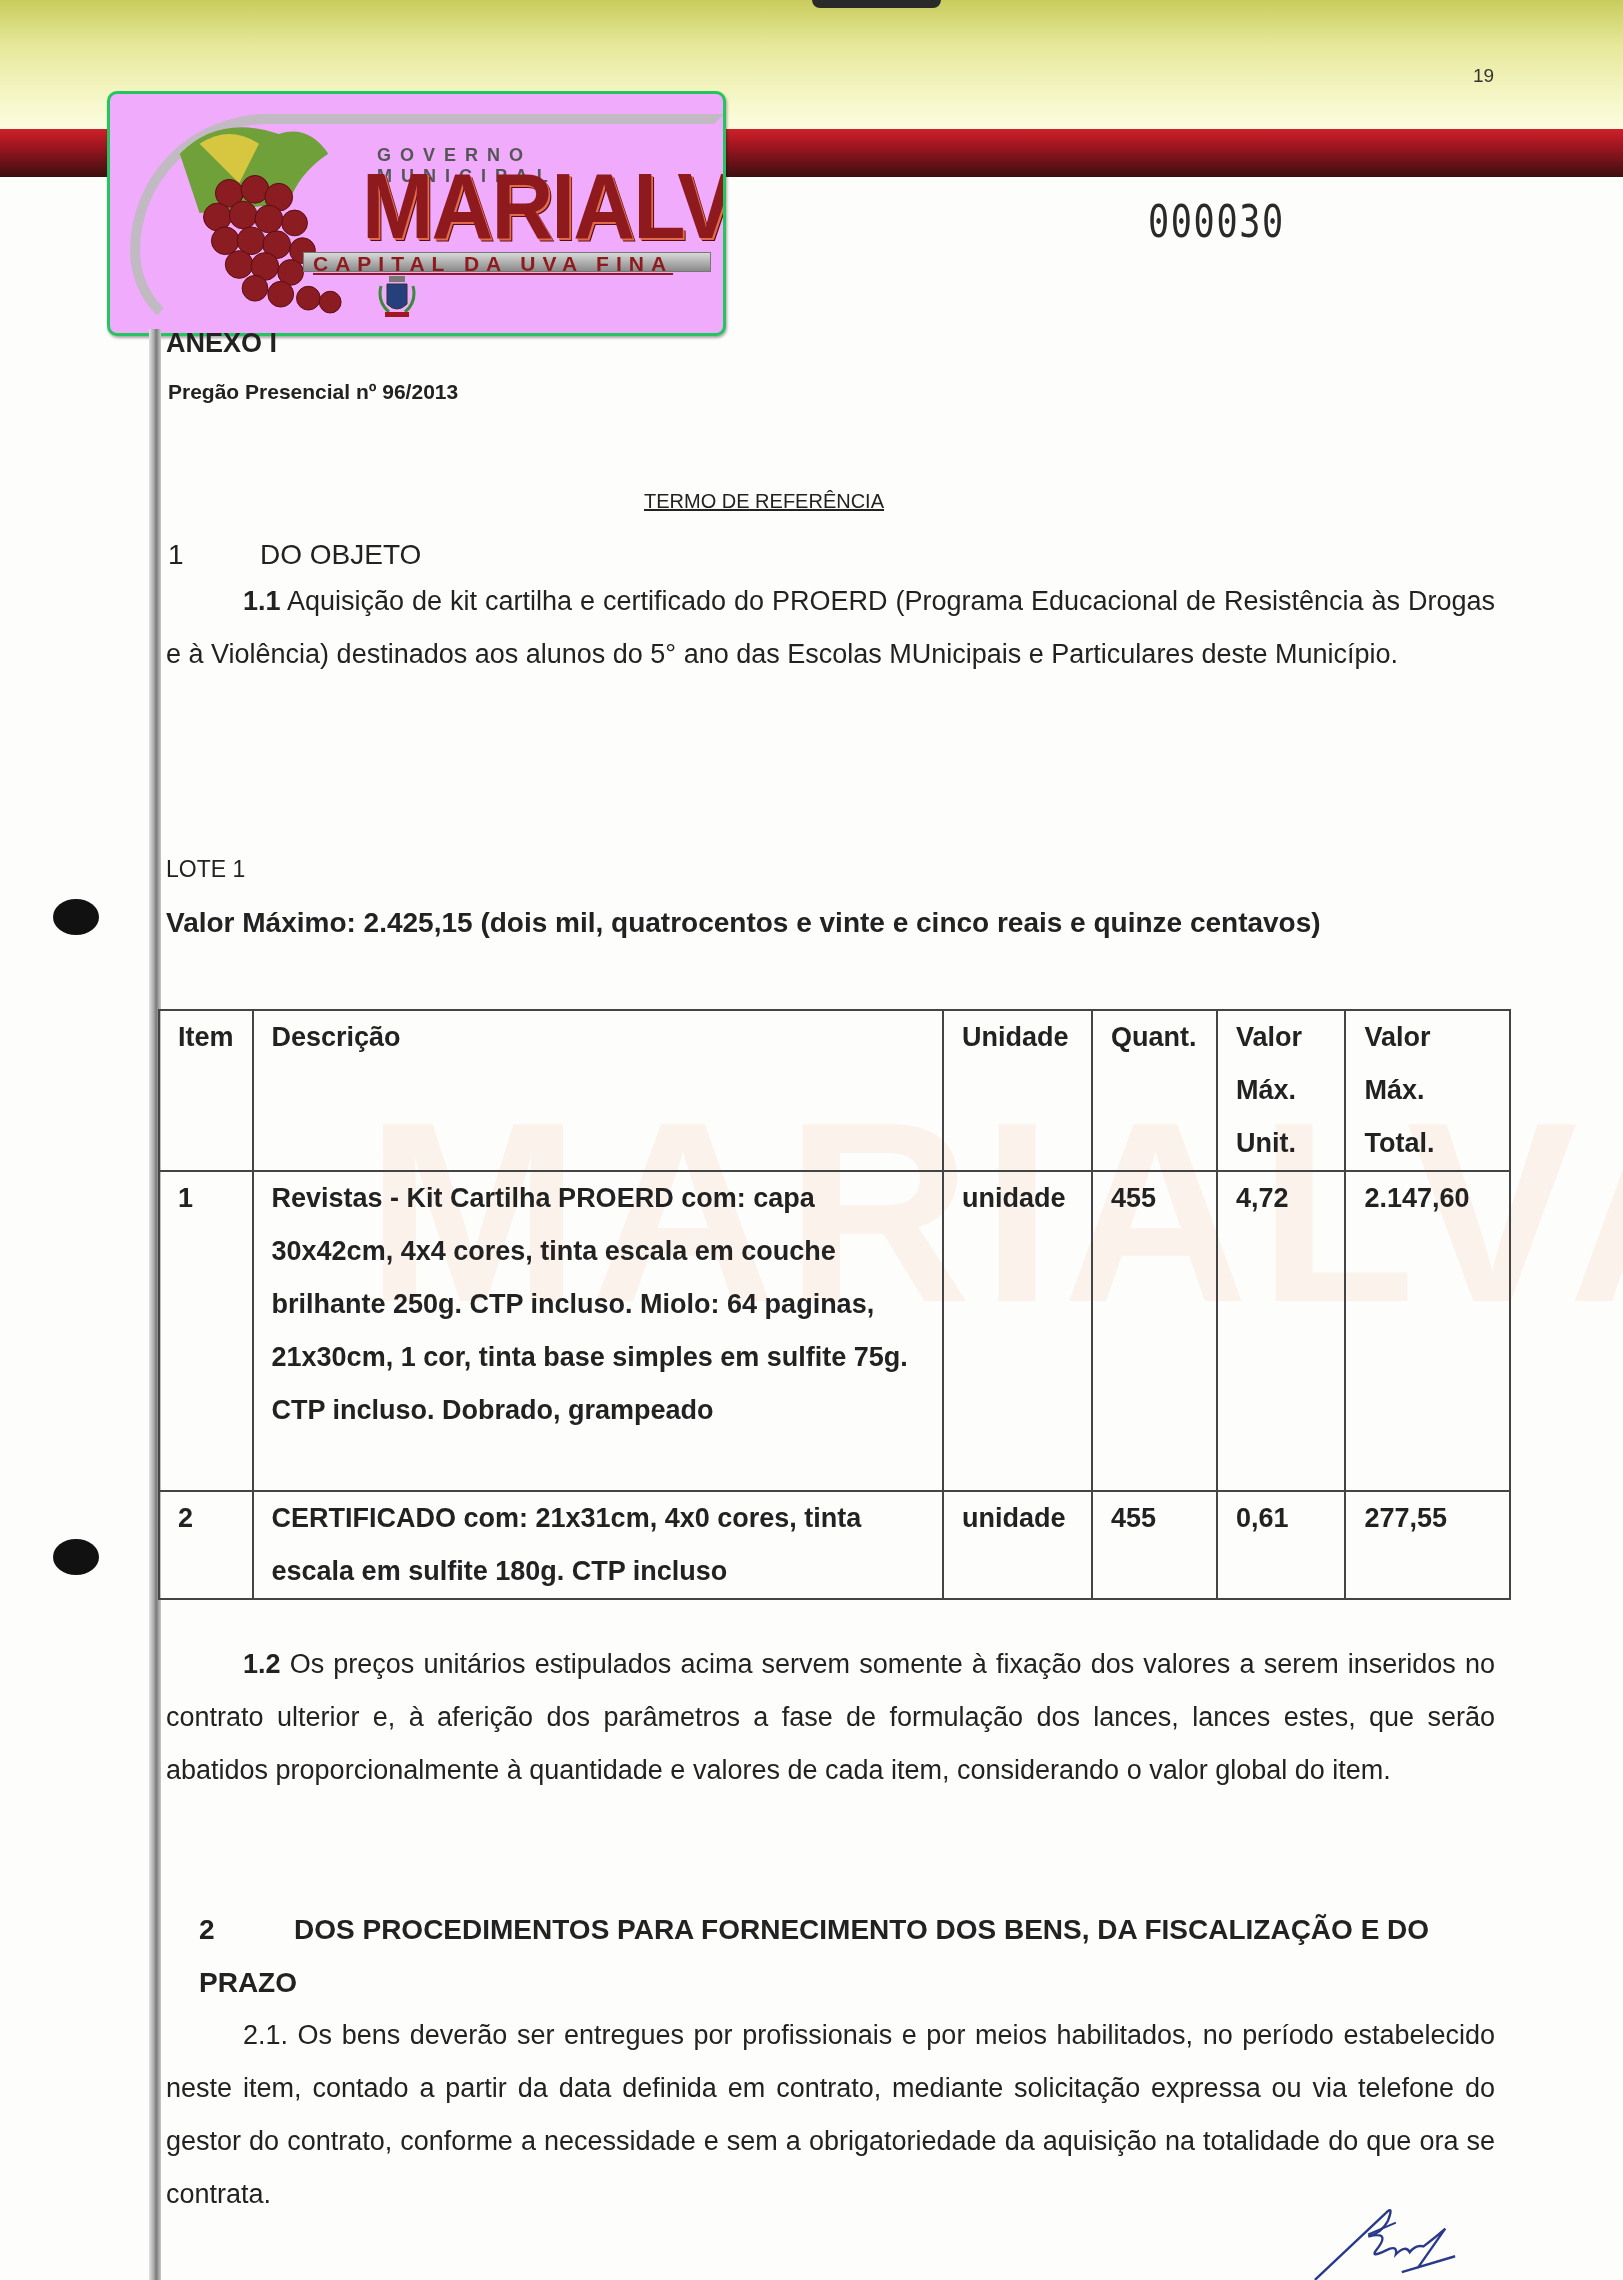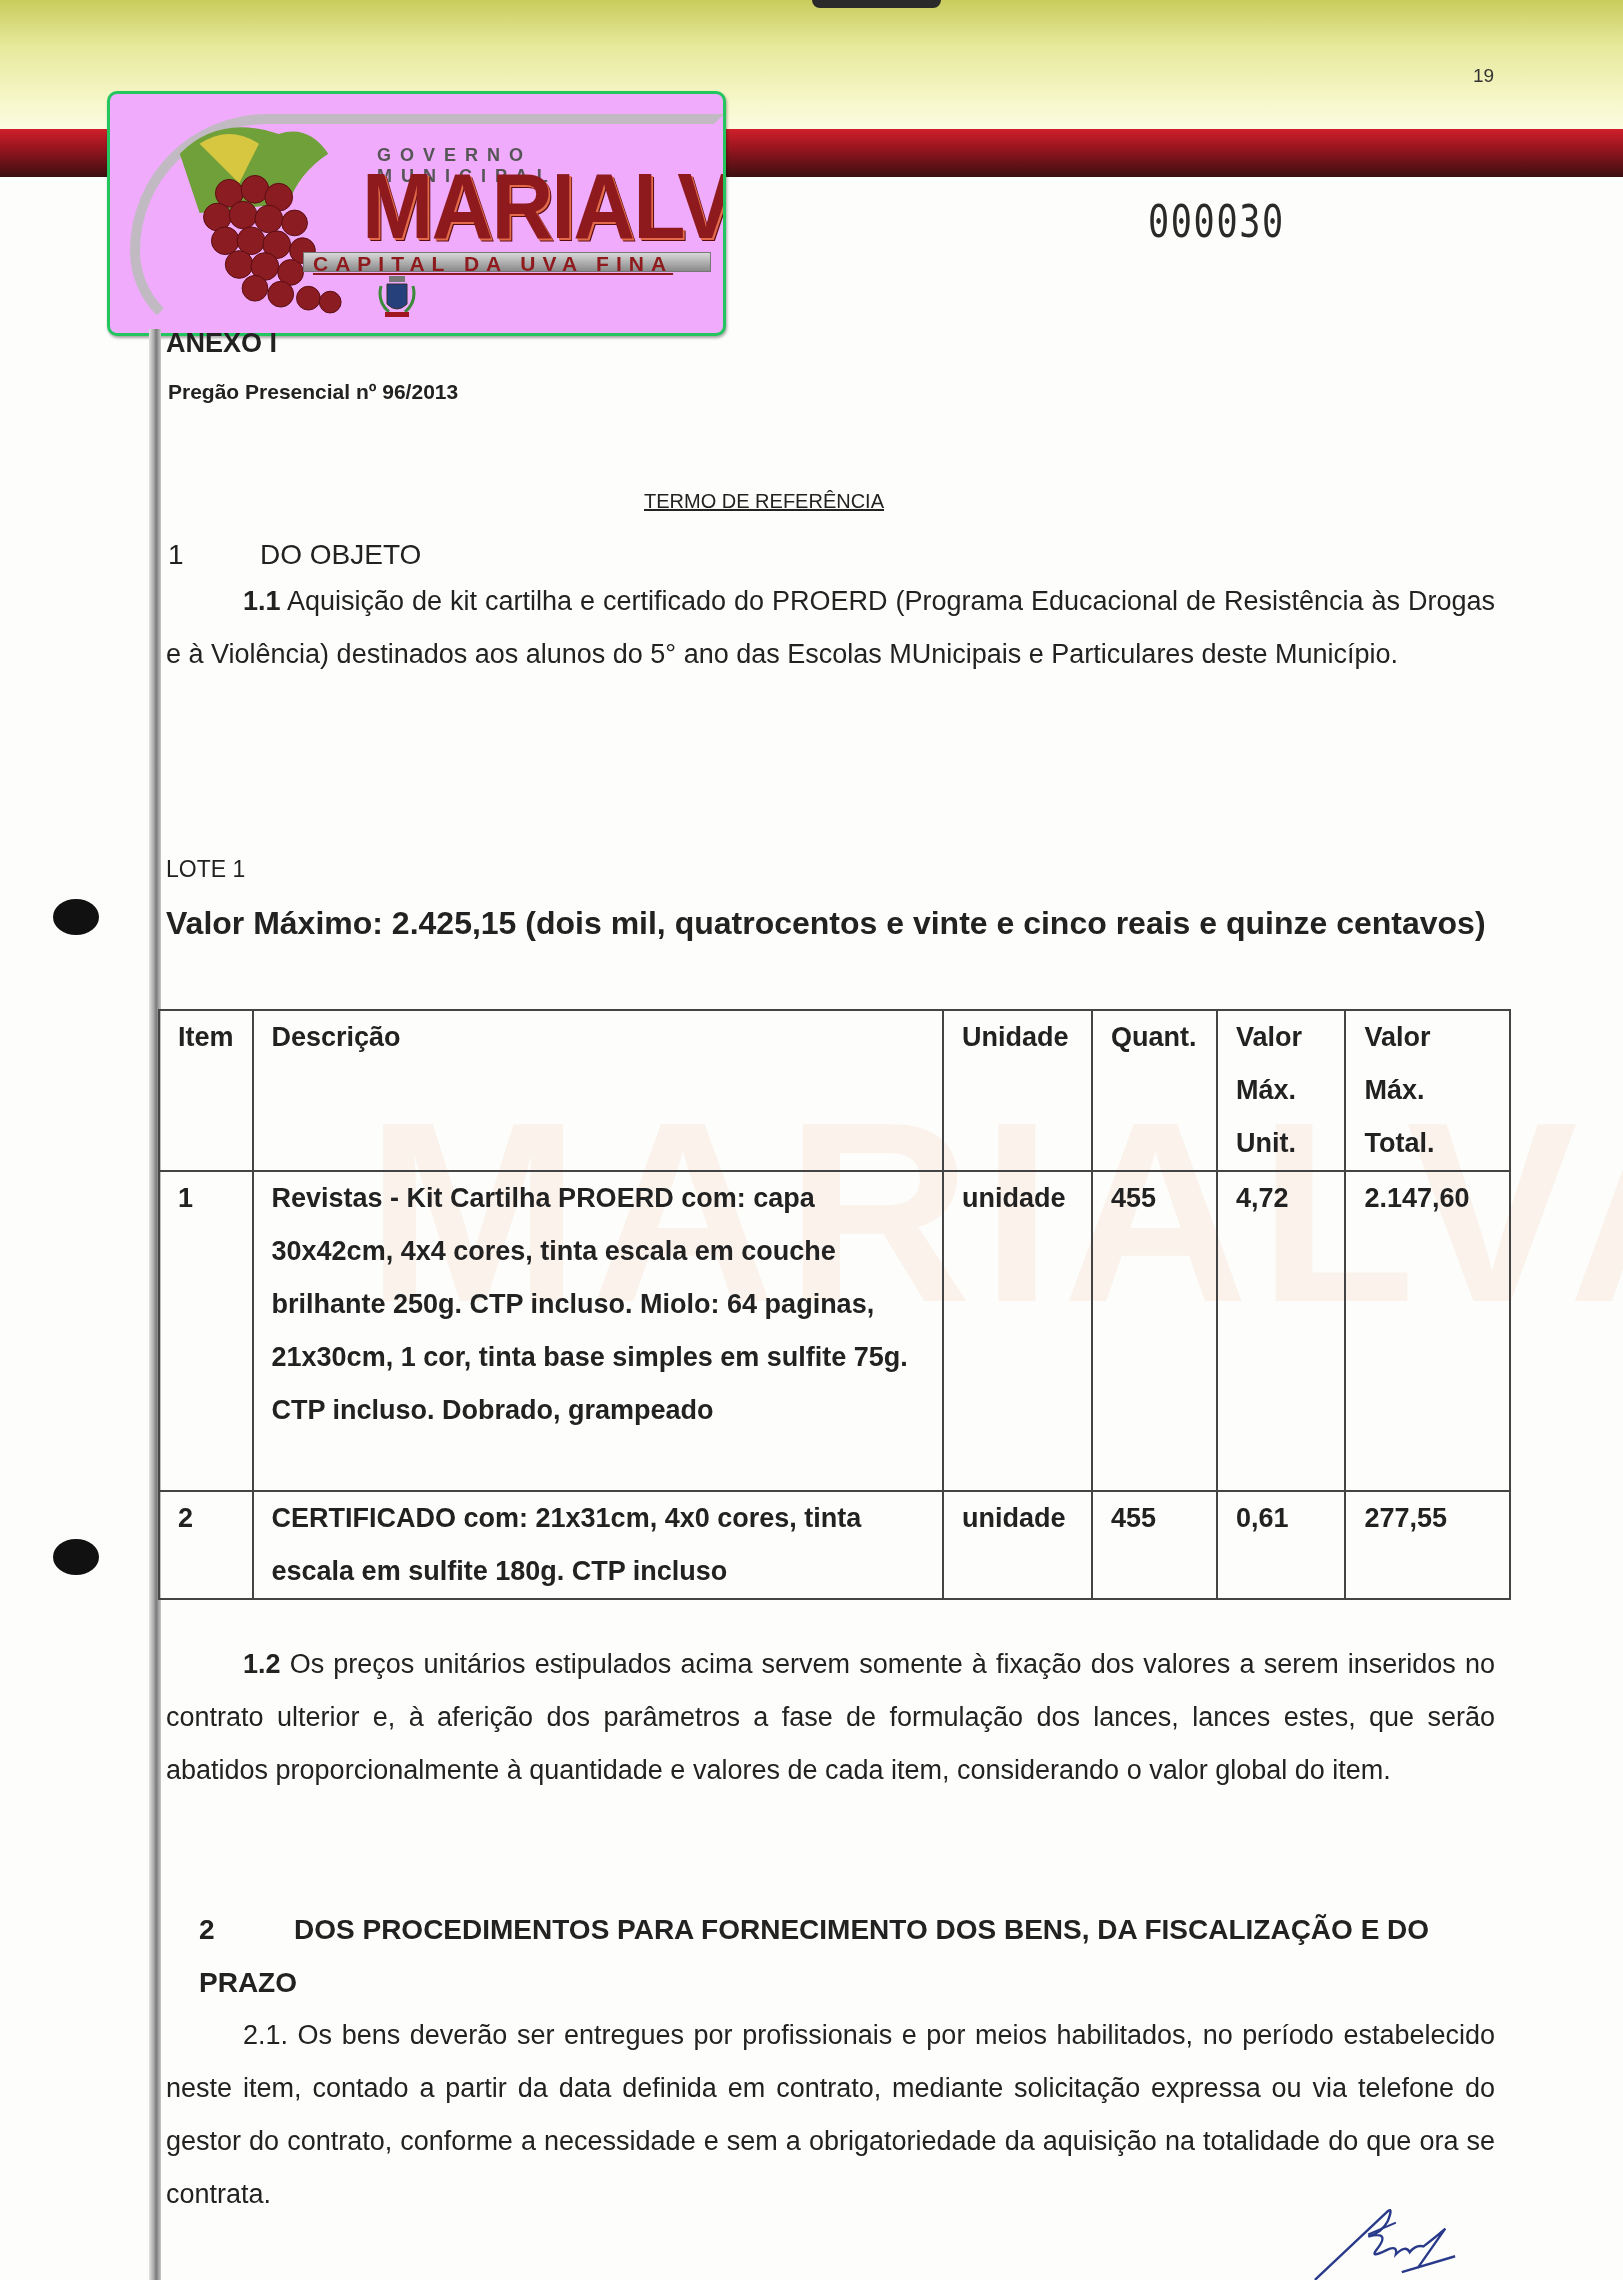--- a/index.html
+++ b/index.html
@@ -71,21 +71,21 @@
   .anexo { left: 166px; top: 323px; font-size: 27px; font-weight: bold; line-height: 40px; }
   .pregao { left: 168px; top: 372px; font-size: 21px; font-weight: bold; line-height: 40px; }
   .termo { left: 644px; top: 481px; font-size: 20px; text-decoration: underline; line-height: 40px; }
   .sec1 { left: 168px; top: 535px; font-size: 28px; line-height: 40px; }
   .sec1 .num { display: inline-block; width: 92px; }
 
   .para { left: 166px; width: 1329px; font-size: 27px; line-height: 53px; }
   .indent { display: inline-block; width: 77px; }
 
   .lote { left: 166px; top: 849px; font-size: 23px; line-height: 40px; }
-  .valor-max { left: 166px; top: 903px; font-size: 32px; font-weight: bold; line-height: 40px; }
+  .valor-max { left: 166px; top: 903px; font-size: 28px; font-weight: bold; line-height: 40px; }
 
   table.items {
     position: absolute; left: 158px; top: 1009px; width: 1353px;
     border-collapse: collapse; font-size: 27px; font-weight: bold; color: #222;
     background: transparent;
   }
   table.items td, table.items th {
     border: 2px solid #444; vertical-align: top; text-align: left; font-weight: bold;
     padding: 0 18px; line-height: 53px;
   }

